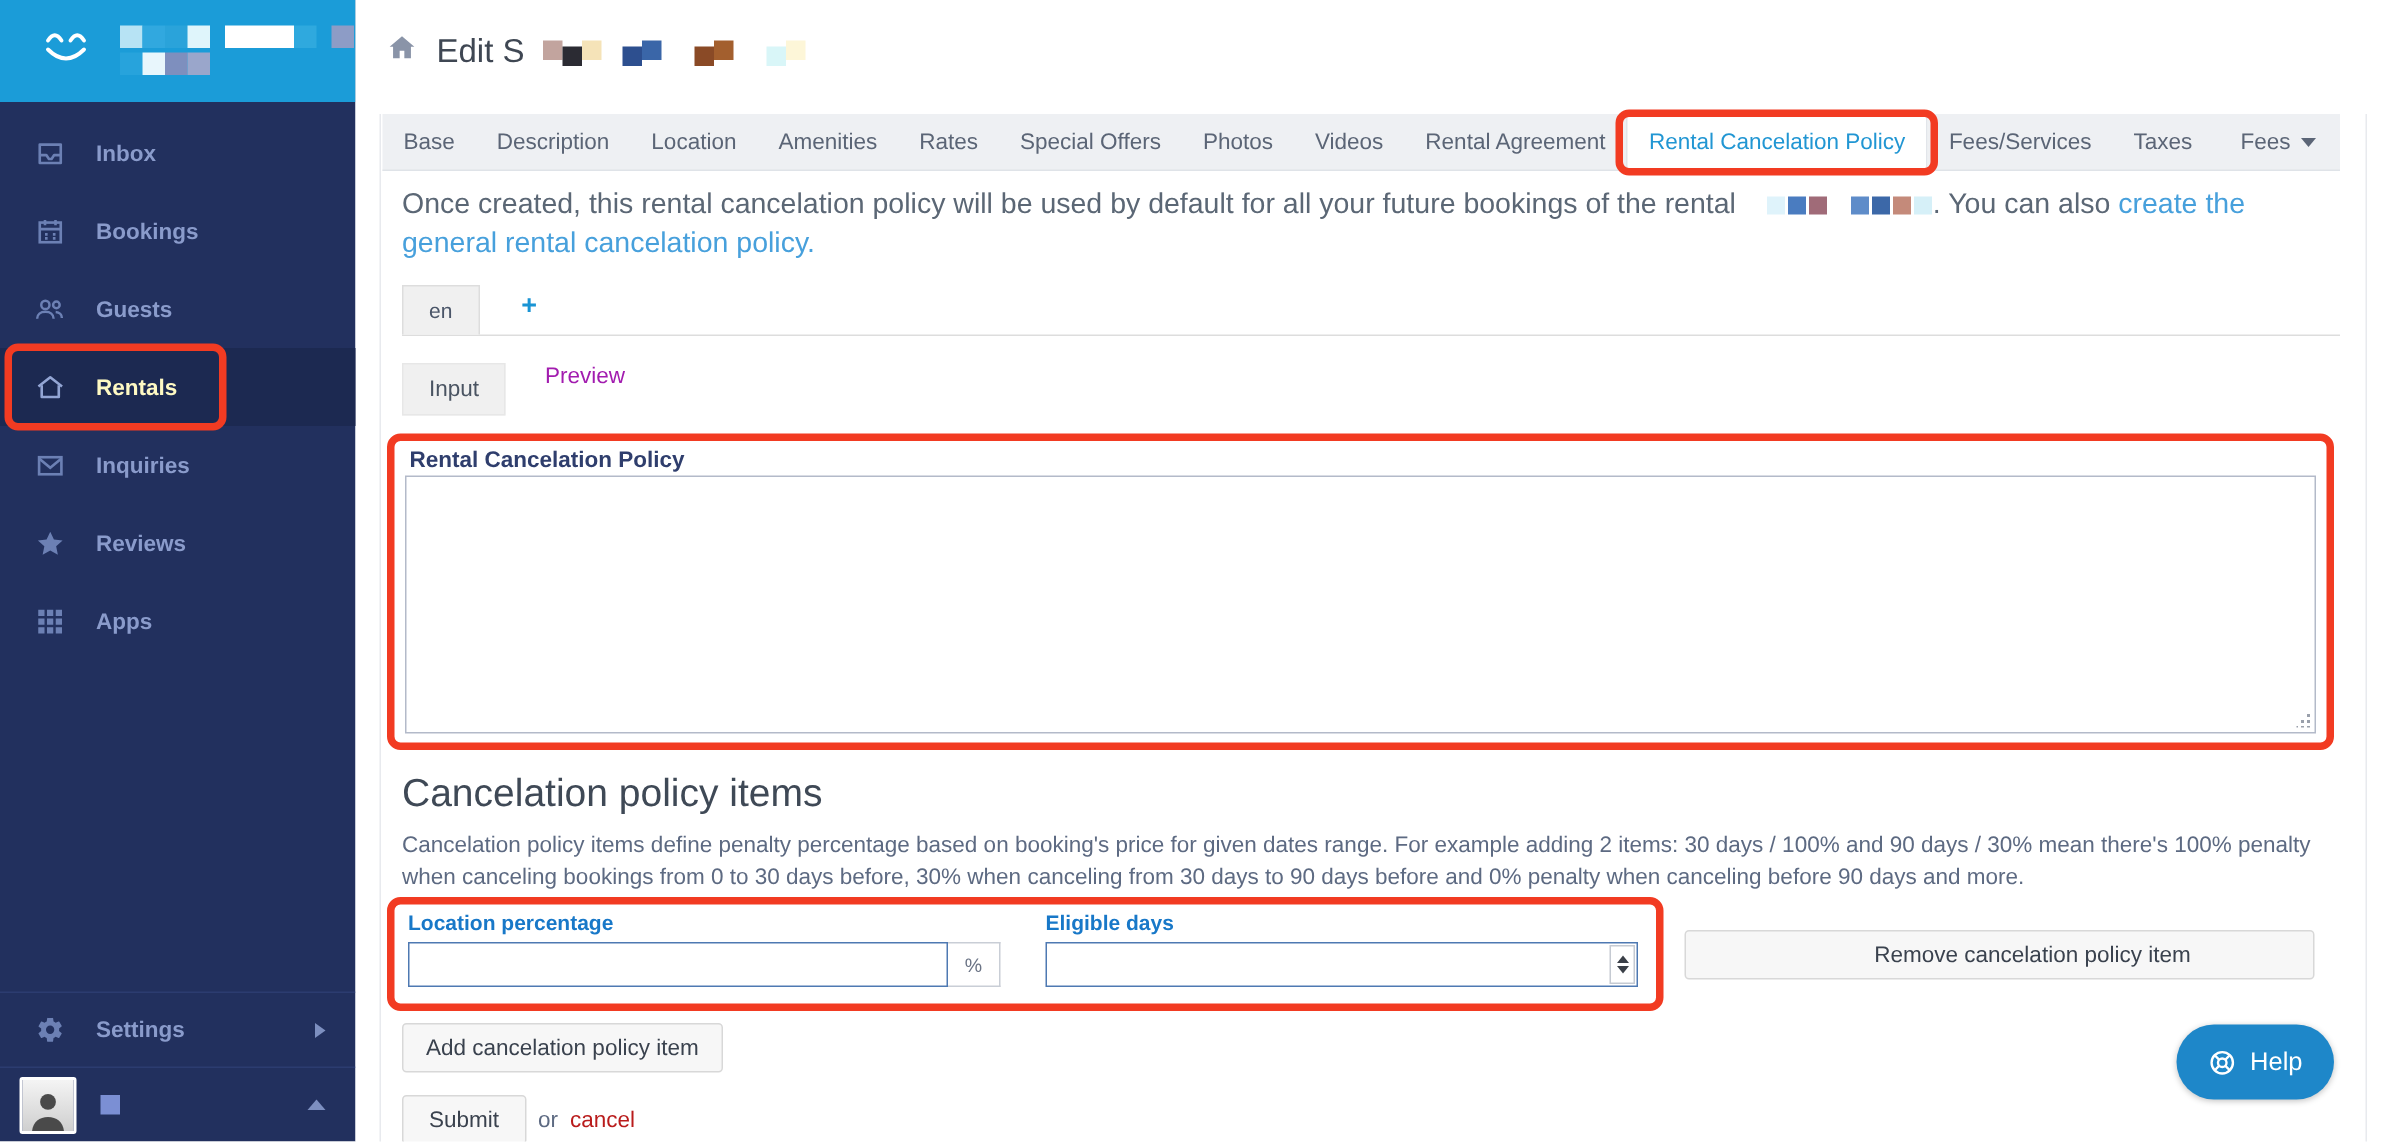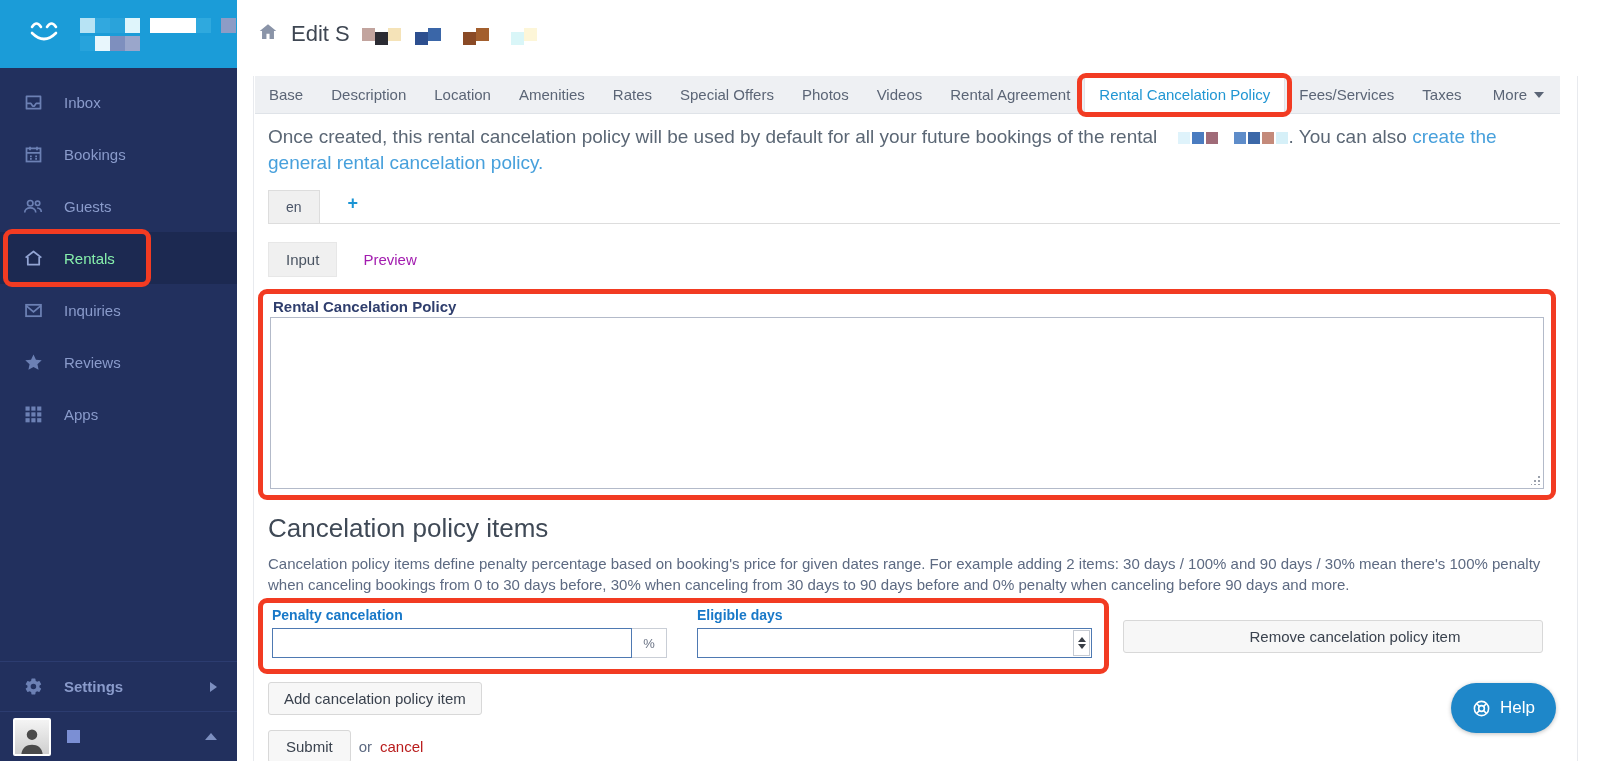--- a/index.html
+++ b/index.html
@@ -12,23 +12,23 @@
   .sidebar { width:237px; min-width:237px; background:#22305e; display:flex; flex-direction:column; }
   .sidebar-logo { height:68px; background:#1b9cd8; display:flex; align-items:center; padding:0 0 0 24px; gap:16px; }
   .logo-mark { flex:0 0 auto; }
   .logo-blocks .px-block { width:15px; height:15px; }
   .logo-blocks .px-block:nth-child(5) { width:46px; margin-left:10px; }
   .logo-blocks .px-block:nth-child(7) { margin-left:10px; }
 
   .nav { padding-top:8px; }
   .nav-item { position:relative; height:52px; display:flex; align-items:center; padding-left:22px; gap:20px; cursor:pointer; }
   .nav-item .icon { width:22px; height:22px; color:#6c80b4; display:flex; align-items:center; justify-content:center; }
-  .nav-item .lbl { font-size:15px; font-weight:400; color:#8a9bcb; }
+  .nav-item .lbl { font-size:15px; font-weight:700; color:#8a9bcb; }
   .nav-item.active { background:#1c2951; }
-  .nav-item.active .lbl { color:#86efac; }
+  .nav-item.active .lbl { color:#fef9c3; }
   .nav-item.active .icon { color:#93a5d4; }
   .nav-item.active::after { content:""; position:absolute; left:3px; right:86px; top:-3px; bottom:-3px;
       border:5px solid #f23b22; border-radius:9px; pointer-events:none; }
 
   .sidebar-spacer { flex:1; }
   .settings-row { border-top:1px solid #2c3c70; height:50px; display:flex; align-items:center; padding:0 20px 0 24px; gap:20px; cursor:pointer; }
   .settings-row .icon { width:20px; height:20px; color:#6c80b4; }
   .settings-row .lbl { font-size:15px; font-weight:700; color:#8a9bcb; }
   .chev-right { margin-left:auto; width:0; height:0; border-top:5px solid transparent; border-bottom:5px solid transparent; border-left:7px solid #7d8fc0; }
 
@@ -66,21 +66,21 @@
   .intro .px-block { width:12px; height:12px; margin:0 1px; }
   .intro .blk-gap { display:inline-block; width:14px; }
   .link { color:#47a0dc; cursor:pointer; text-decoration:none; }
 
   
   .lang-row { margin:14px 16px 0 13px; border-bottom:1px solid #ddd; display:flex; align-items:center; }
   .lang-tab { background:#f0f0f0; border:1px solid #ddd; border-bottom:none; padding:8px 17px; font-size:14px; color:#4a5568; cursor:pointer; }
   .lang-add { color:#1a94d4; font-size:18px; font-weight:700; margin:0 0 6px 28px; cursor:pointer; }
 
   
-  .editor-tabs { margin:18px 0 0 13px; display:flex; align-items:center; }
+  .editor-tabs { margin:18px 0 0 13px; display:flex; }
   .etab-input { background:#f0f0f0; border:1px solid #e7e7e7; padding:8px 17px; font-size:15px; color:#4a5462; cursor:pointer; }
   .etab-preview { margin-left:26px; font-size:15px; color:#a21caf; cursor:pointer; }
 
   
   .annotate { border:5px solid #f23b22; border-radius:9px; }
   .textarea-wrap { margin:12px 20px 0 3px; padding:3px 7px 6px 7px; }
   .policy-label { font-size:15px; font-weight:700; color:#2f3e6d; padding:1px 0 2px 3px; }
   .policy-textarea-holder { position:relative; }
   textarea.policy-ta { width:100%; height:172px; border:1px solid #b3bac9; resize:none; font-family:"Liberation Sans",sans-serif; font-size:14px; padding:6px; display:block; }
   .resize-dots { position:absolute; right:3px; bottom:4px; width:10px; height:10px; pointer-events:none;
@@ -262,21 +262,21 @@
         <span class="tab">Amenities</span>
         <span class="tab">Rates</span>
         <span class="tab">Special Offers</span>
         <span class="tab">Photos</span>
         <span class="tab">Videos</span>
         <span class="tab">Rental Agreement</span>
         <span class="tab active">Rental Cancelation Policy</span>
         <span class="tab">Fees/Services</span>
         <span class="tab">Taxes</span>
         <span class="tab-more">
-          <span>More</span>
+          <span>Fees</span>
           <span class="caret-down"></span>
         </span>
       </div>
 
       
       <p class="intro"><span>Once created, this rental cancelation policy will be used by default for all your future bookings of the rental</span>
         <span class="blk-gap"></span><span><span class="px-block" style="background: rgb(223, 243, 251);"></span><span class="px-block" style="background: rgb(74, 124, 192);"></span><span class="px-block" style="background: rgb(160, 107, 120);"></span></span><span class="blk-gap"></span><span><span class="px-block" style="background: rgb(94, 140, 201);"></span><span class="px-block" style="background: rgb(60, 104, 168);"></span><span class="px-block" style="background: rgb(196, 138, 122);"></span><span class="px-block" style="background: rgb(214, 240, 248);"></span></span><span>. You can also</span>
         <a class="link">create the general rental cancelation policy.</a></p>
 
       
@@ -300,21 +300,21 @@
         </div>
       </div>
 
       
       <h2 class="section-title">Cancelation policy items</h2>
       <p class="section-desc">Cancelation policy items define penalty percentage based on booking's price for given dates range. For example adding 2 items: 30 days / 100% and 90 days / 30% mean there's 100% penalty when canceling bookings from 0 to 30 days before, 30% when canceling from 30 days to 90 days before and 0% penalty when canceling before 90 days and more.</p>
 
       <div class="item-row">
         <div class="annotate fields-wrap">
           <div class="field">
-            <span class="field-label">Penalty cancelation</span>
+            <span class="field-label">Location percentage</span>
             <div class="input-group">
               <input class="txt penalty-input" value="" style="">
               <span class="addon">%</span>
             </div>
           </div>
           <div class="field">
             <span class="field-label">Eligible days</span>
             <div class="eligible-holder">
               <input class="txt eligible-input" value="" style="">
               <span class="spinner">

